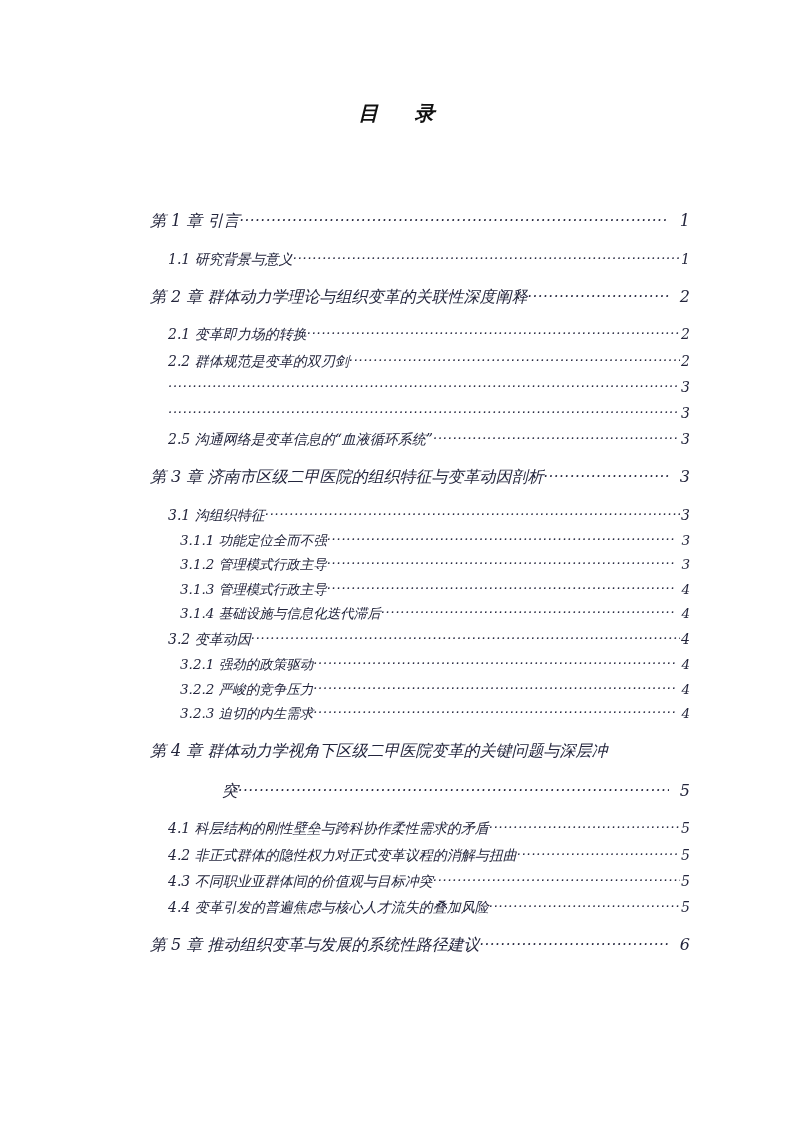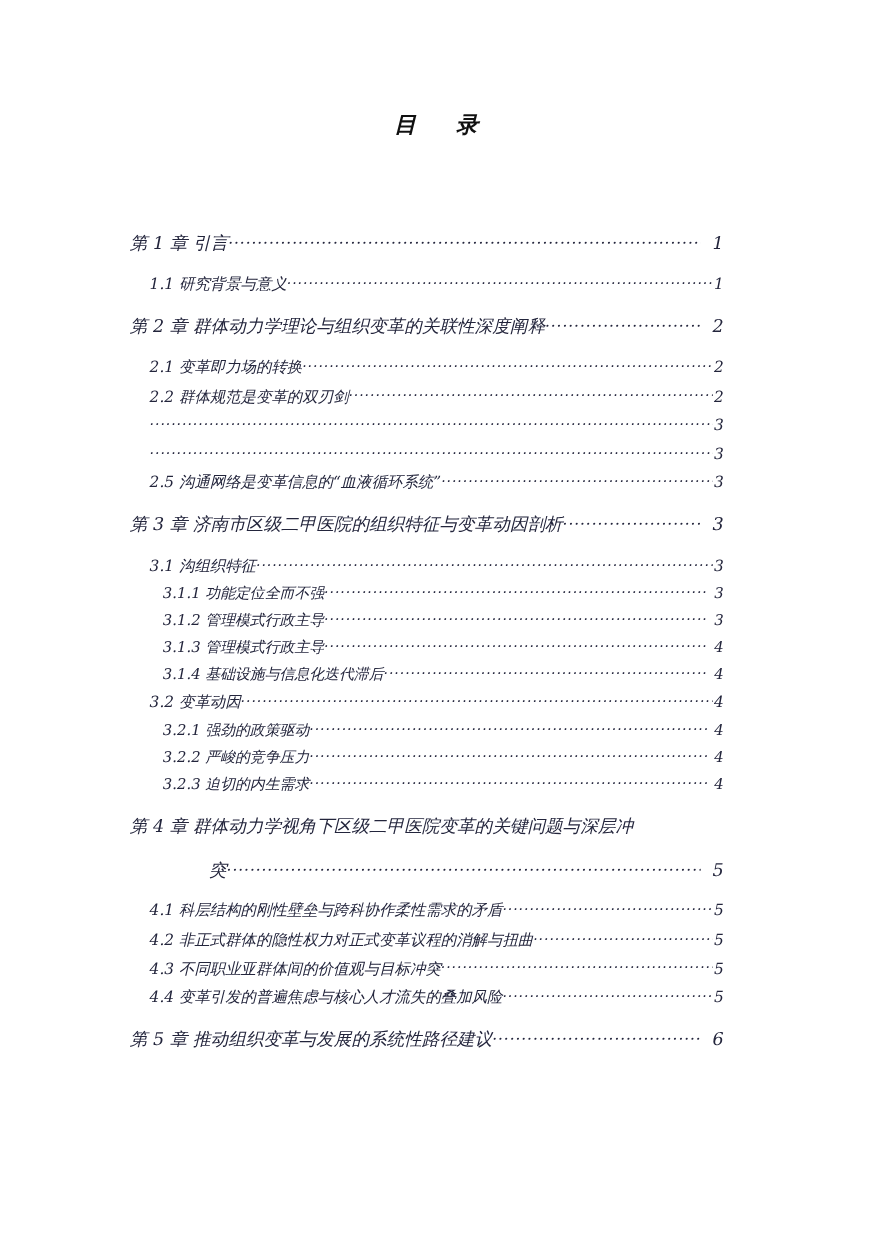--- a/index.html
+++ b/index.html
@@ -50,20 +50,21 @@
     left: 118px;
     width: 540px;
   }
 
   .toc-entry {
     display: flex;
     align-items: baseline;
     width: 100%;
     box-sizing: border-box;
     white-space: nowrap;
+    margin-left: 32px;
   }
 
   .entry-label {
     flex: 0 0 auto;
   }
 
   .leader {
     flex: 1 1 auto;
     overflow: hidden;
     white-space: nowrap;

